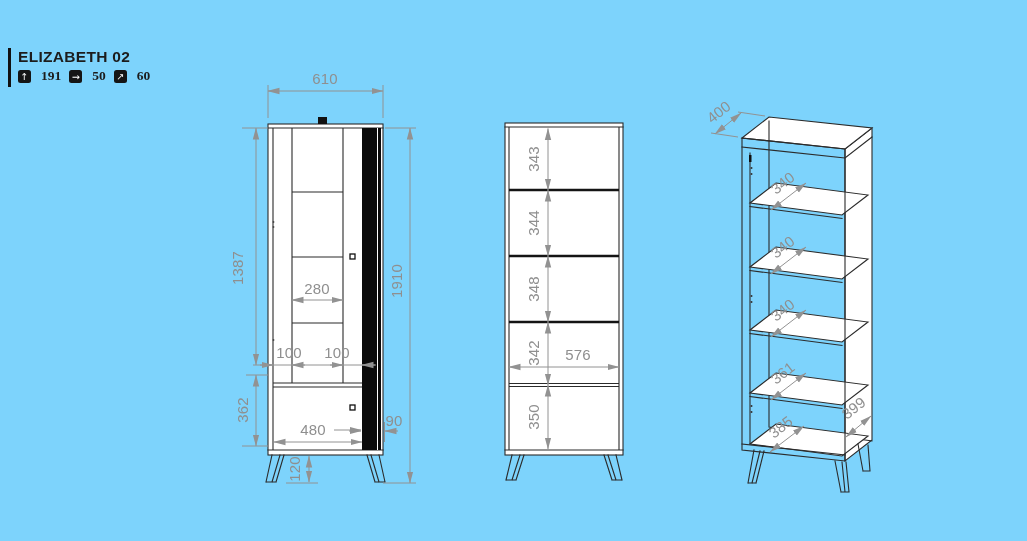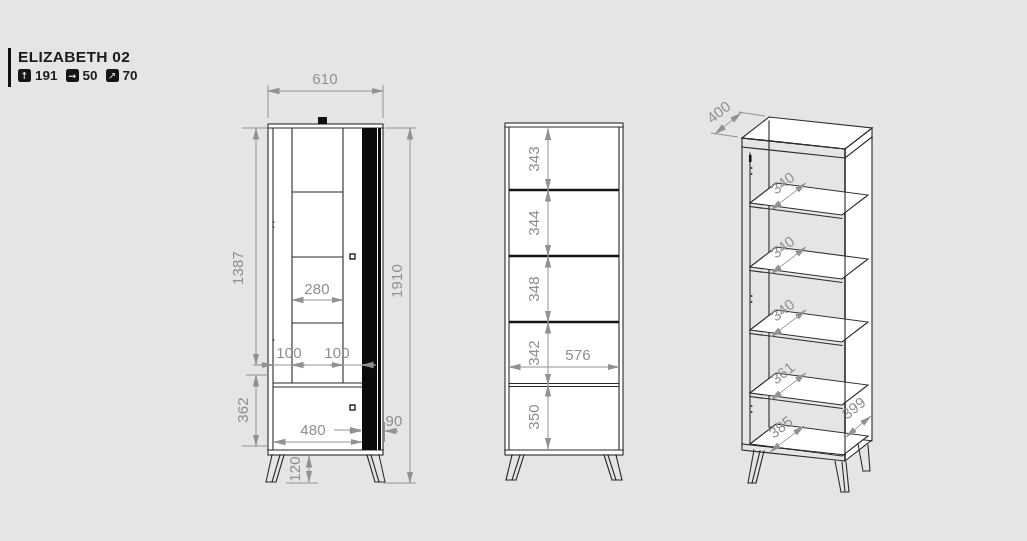--- a/index.html
+++ b/index.html
@@ -1,26 +1,26 @@
 <!DOCTYPE html>
 <html><head>
 <meta charset="utf-8">
 <style>
   html,body{margin:0;padding:0;background:#fff;}
-  #stage{position:relative;width:1027px;height:541px;background:#e5e5e5;overflow:hidden;
+  #stage{position:relative;width:1027px;height:541px;background:#7dd3fc;overflow:hidden;
          font-family:"Liberation Sans",sans-serif;}
   
   #hdr{position:absolute;left:8px;top:48px;display:flex;}
   #hdr .bar{width:3px;height:39px;background:#111;margin-right:7px;}
   #hdr .ttl{font-size:15.5px;font-weight:600;color:#1c1c1c;letter-spacing:.3px;line-height:17px;}
   #hdr .metrics{display:flex;align-items:center;margin-top:3px;}
   #hdr .ic{width:13px;height:13px;background:#151515;border-radius:2.5px;color:#fff;
            display:inline-flex;align-items:center;justify-content:center;
            font-family:"DejaVu Sans",sans-serif;font-size:9.5px;line-height:13px;}
-  #hdr .mv{font-size:13.5px;font-weight:600;color:#1c1c1c;margin:0 8px 0 4px;}
+  #hdr .mv{font-size:13.5px;font-weight:600;color:#1c1c1c;margin:0 8px 0 10px;font-family:Liberation Serif, serif;}
   
   svg{position:absolute;left:0;top:0;}
   .ln{stroke:#2b2b2b;stroke-width:1.1;fill:none;stroke-linecap:square;}
   .lnf{stroke:#2b2b2b;stroke-width:1.1;fill:#ffffff;}
   .shelf{stroke:#141414;stroke-width:2.4;fill:none;}
   .dm{stroke:#929292;stroke-width:1;fill:none;}
   .dt{font-family:"Liberation Sans",sans-serif;font-size:15px;fill:#8f8f8f;
       letter-spacing:.2px;text-anchor:middle;}
 </style>
 </head>
@@ -31,21 +31,21 @@
   <div id="hdr">
     <div class="bar"></div>
     <div>
       <div class="ttl">ELIZABETH 02</div>
       <div class="metrics">
         <span class="ic">↑</span>
         <span class="mv">191</span>
         <span class="ic">→</span>
         <span class="mv">50</span>
         <span class="ic">↗</span>
-        <span class="mv">70</span>
+        <span class="mv">60</span>
       </div>
     </div>
   </div>
 
   <svg width="1027" height="541" viewBox="0 0 1027 541">
     <defs>
       <marker id="ar" viewBox="0 0 12 8" refX="11.5" refY="4" markerWidth="12" markerHeight="8" orient="auto-start-reverse" markerUnits="userSpaceOnUse">
         <path d="M12,4 L0,0.8 L0,7.2 Z" fill="#929292"></path>
       </marker>
     </defs>

